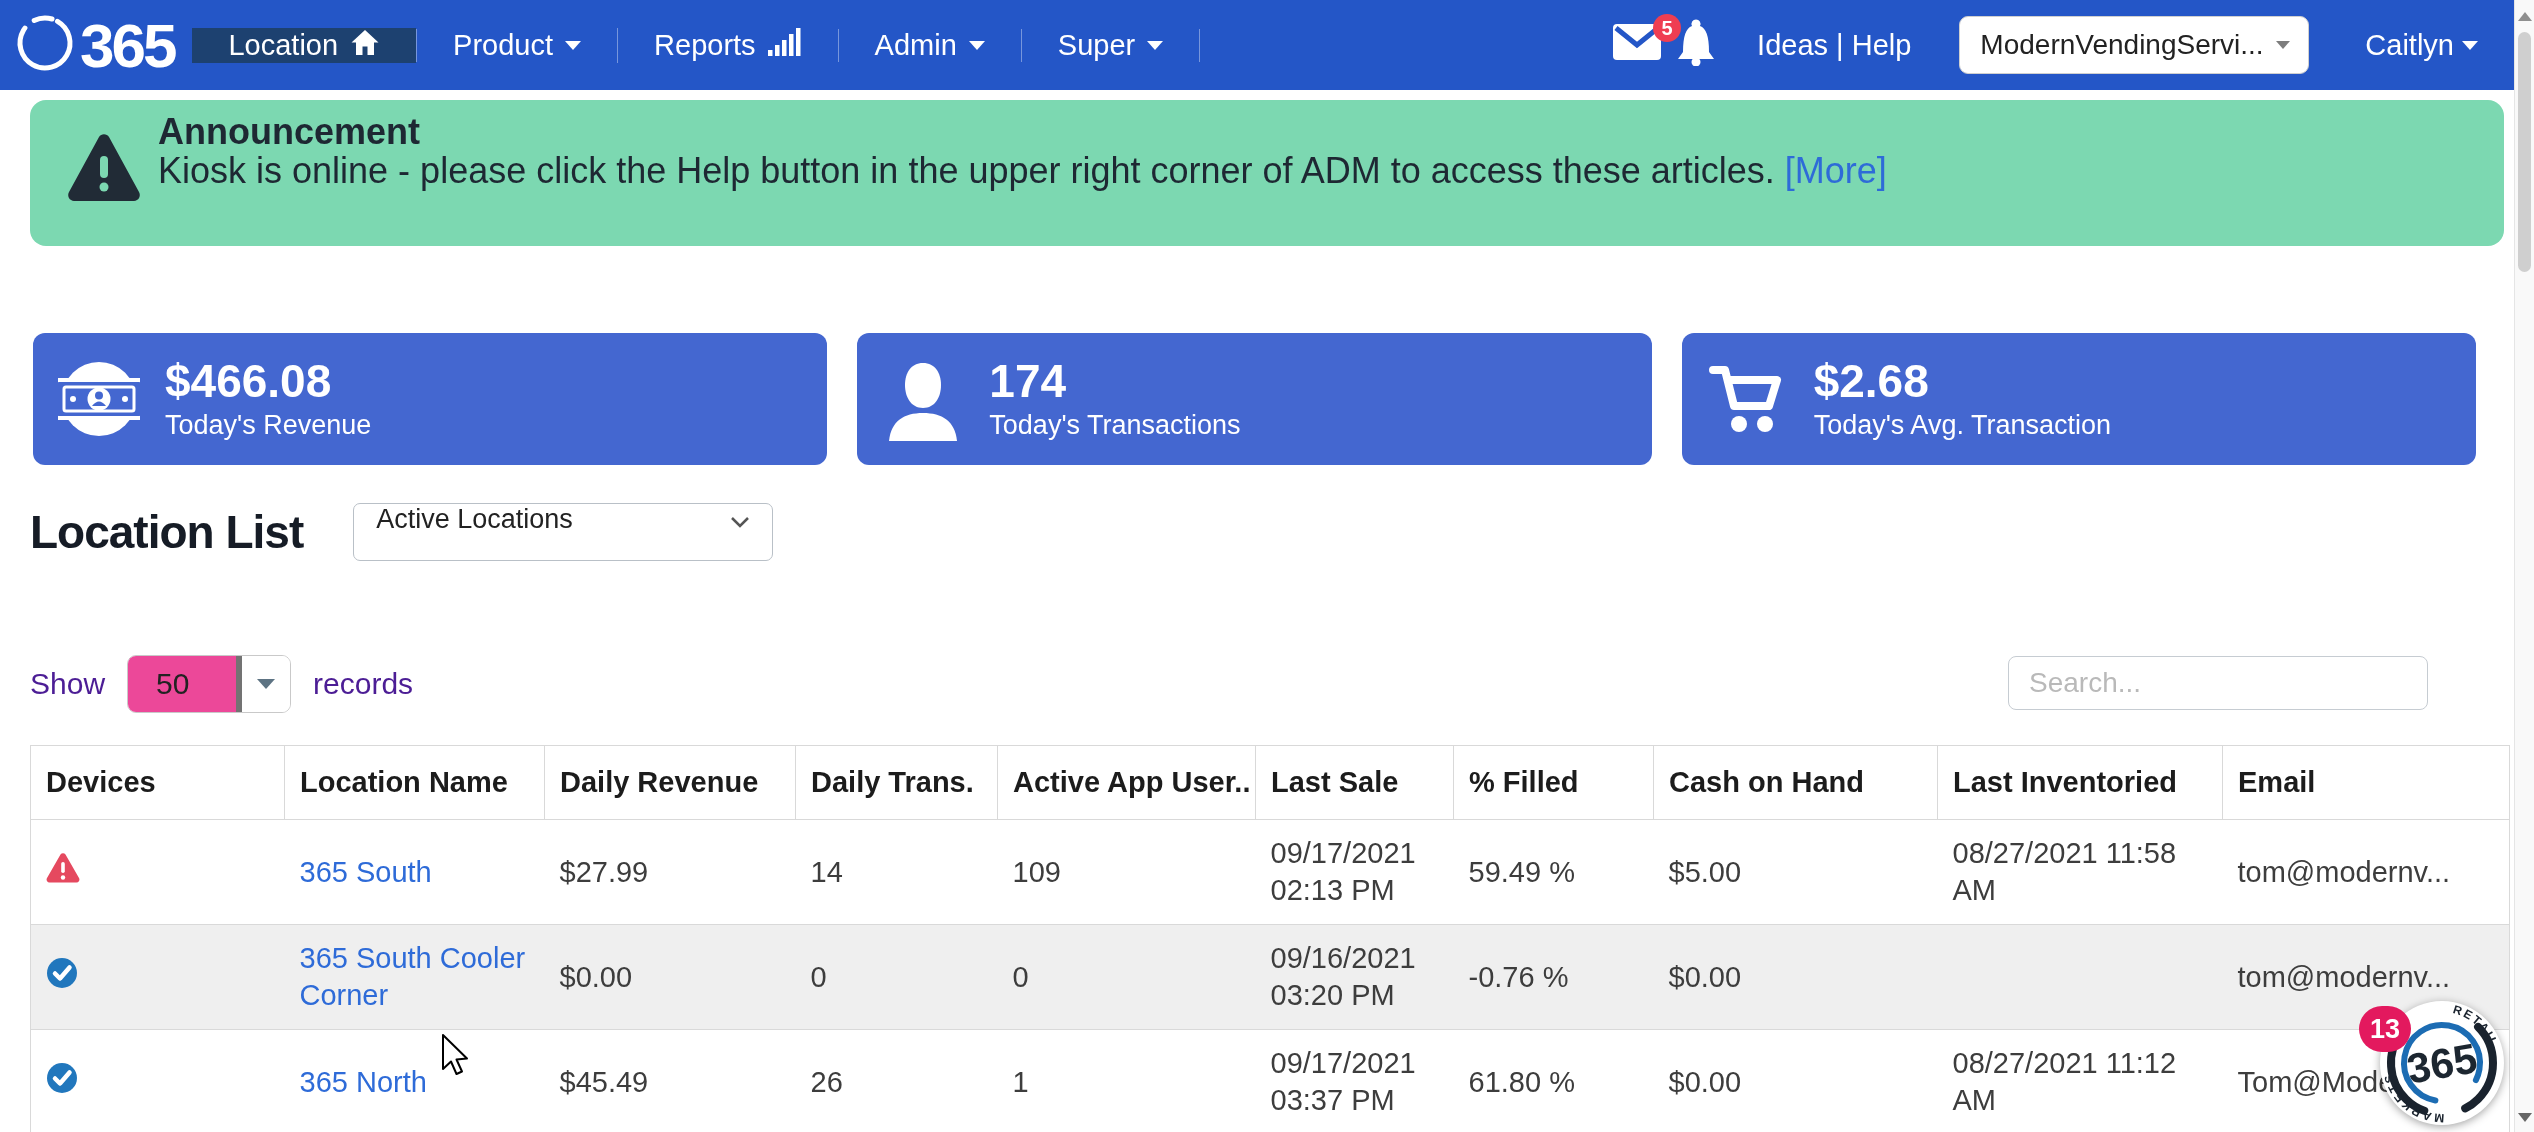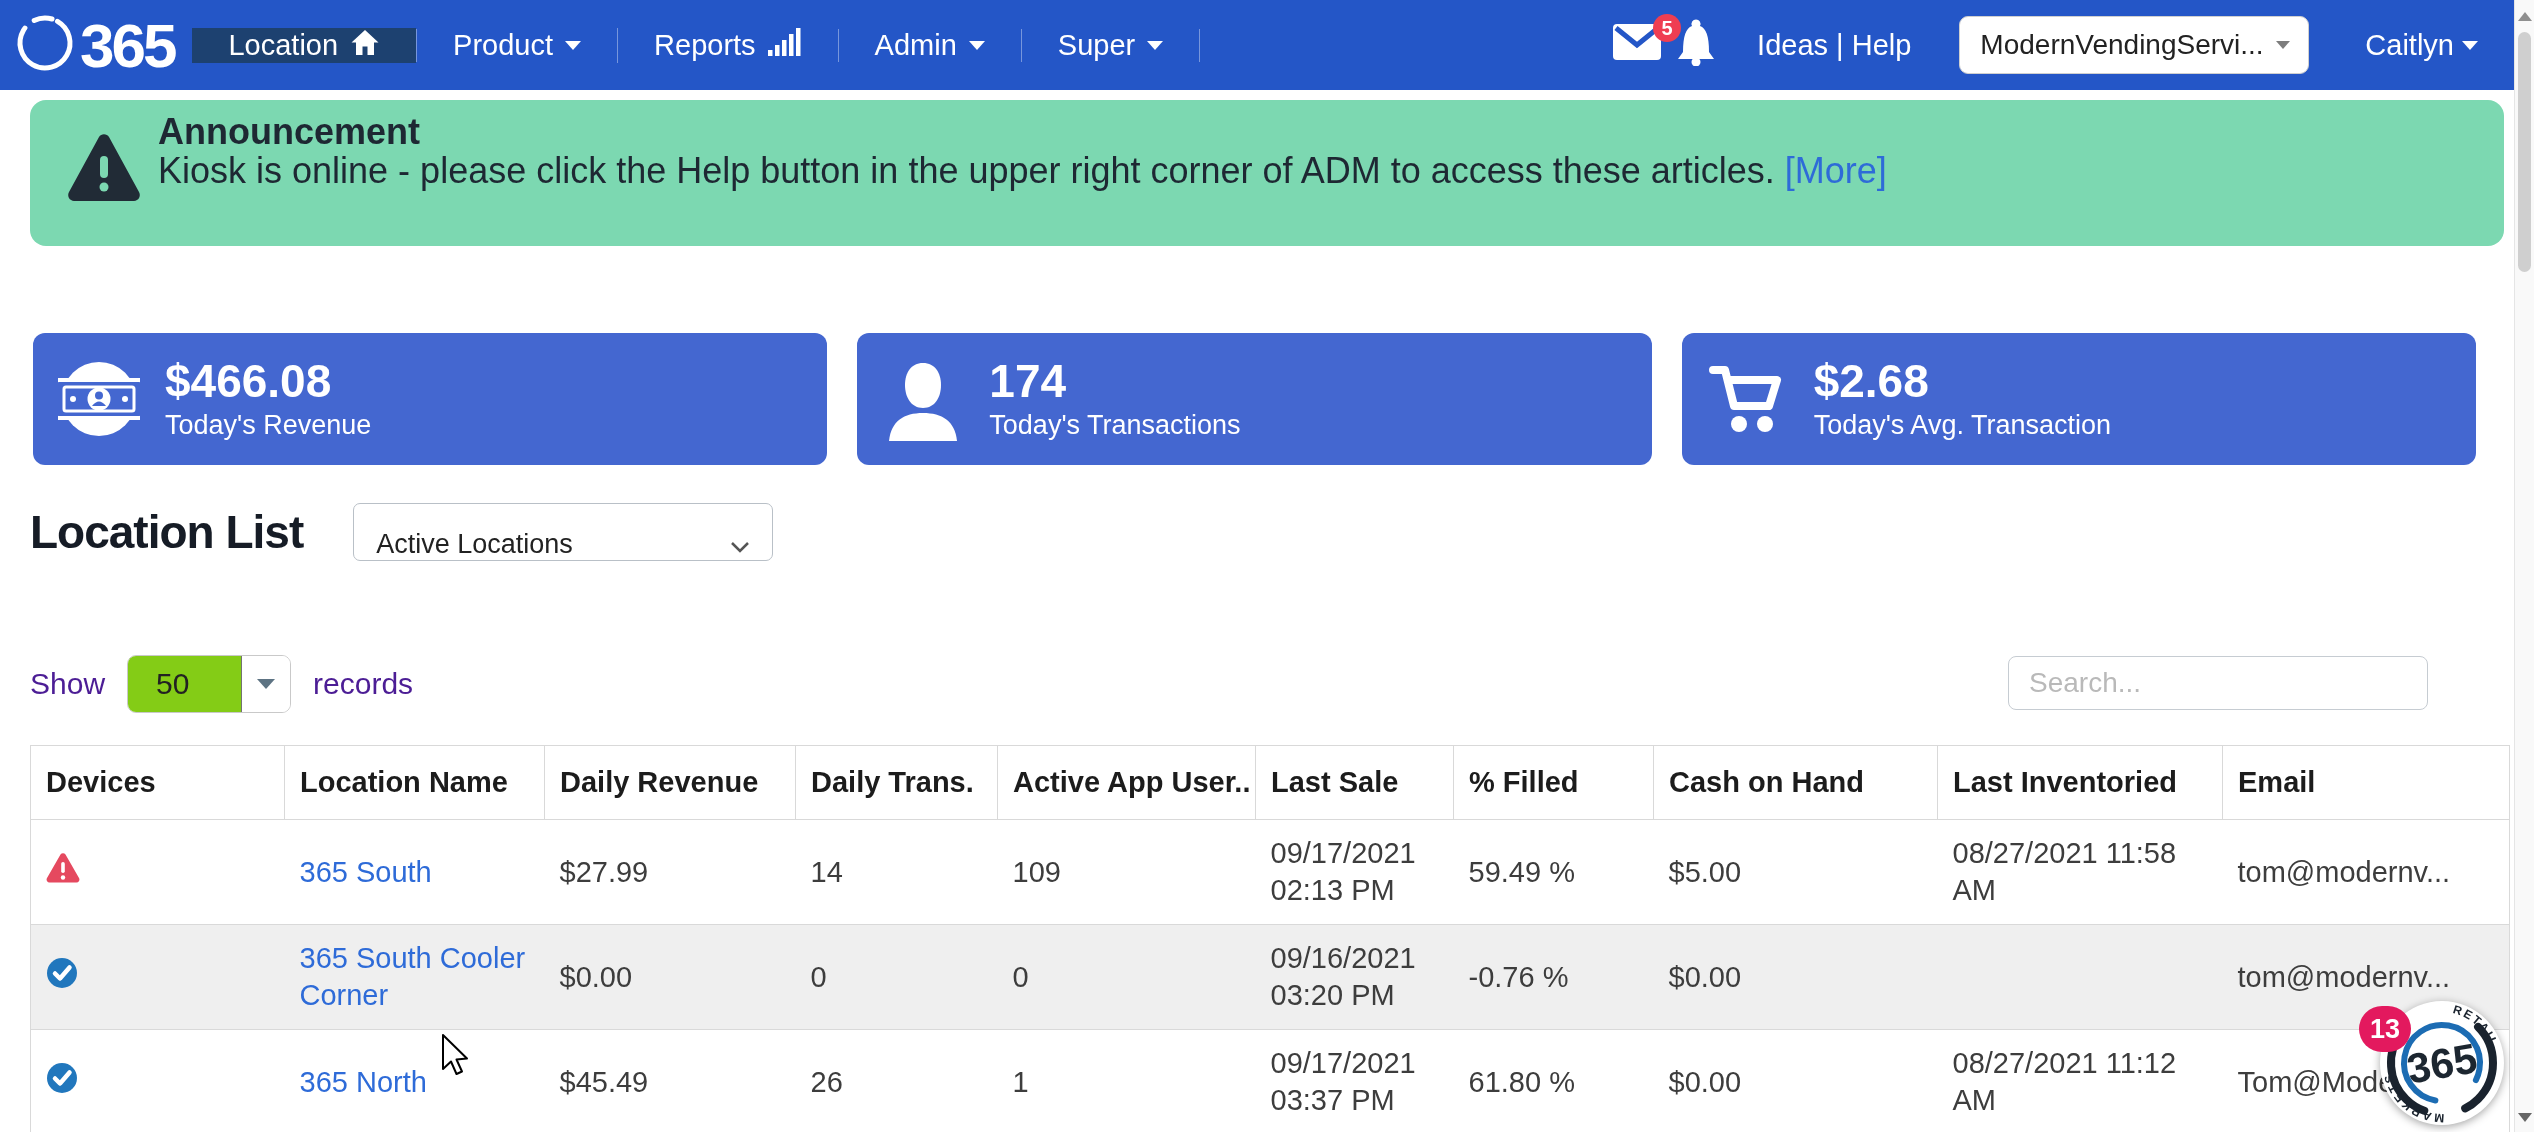--- a/index.html
+++ b/index.html
@@ -43,31 +43,31 @@
   .stat-card{flex:1;height:132px;background:#4467d0;border-radius:12px;color:#fff;
              display:flex;align-items:center;}
   .stat-icon{width:132px;display:flex;justify-content:center;align-items:center;}
   .stat-value{font-size:46px;font-weight:700;line-height:1.05;}
   .stat-label{font-size:27px;margin-top:4px;}
 
   
   .list-header{position:absolute;top:503px;left:30px;display:flex;align-items:center;}
   .page-title{font-size:46px;font-weight:700;color:#161c26;margin:0;letter-spacing:-1px;}
   .filter-select{margin-left:50px;width:420px;height:58px;border:1px solid #b9c0c7;border-radius:7px;
-                 display:flex;align-items:flex-end;justify-content:space-between;padding:0 22px;
+                 display:flex;align-items:flex-start;justify-content:space-between;padding:0 22px;
                  font-size:27px;color:#222;background:#fff;cursor:pointer;box-sizing:border-box;}
 
   
   .controls{position:absolute;top:653px;left:30px;width:2450px;height:62px;}
   .left-controls{display:flex;align-items:center;height:62px;}
   .show-label,.records-label{font-size:30px;color:#4c1d95;}
   .page-size{width:164px;height:58px;border:1px solid #c9c9c9;border-radius:9px;overflow:hidden;
              display:flex;background:#fff;margin-left:22px;cursor:pointer;box-sizing:border-box;}
-  .ps-val{flex:1;background:#84cc16;display:flex;align-items:center;padding-left:28px;
-          font-size:30px;color:#222;border-right:1px solid #737373;}
+  .ps-val{flex:1;background:#ec4899;display:flex;align-items:center;padding-left:28px;
+          font-size:30px;color:#222;border-right:6px solid #737373;}
   .ps-caret{width:48px;display:flex;align-items:center;justify-content:center;background:#fff;}
   .ps-caret i{width:0;height:0;border-left:9px solid transparent;border-right:9px solid transparent;
               border-top:10px solid #5d7383;}
   .records-label{margin-left:22px;}
   .search-input{position:absolute;right:52px;top:3px;width:420px;height:54px;border:1px solid #c6ccd2;
                 border-radius:8px;padding:0 20px;font-size:28px;color:#444;outline:none;
                 box-sizing:border-box;font-family:"Liberation Sans",sans-serif;}
   .search-input::placeholder{color:#b9b9b9;}
 
   

